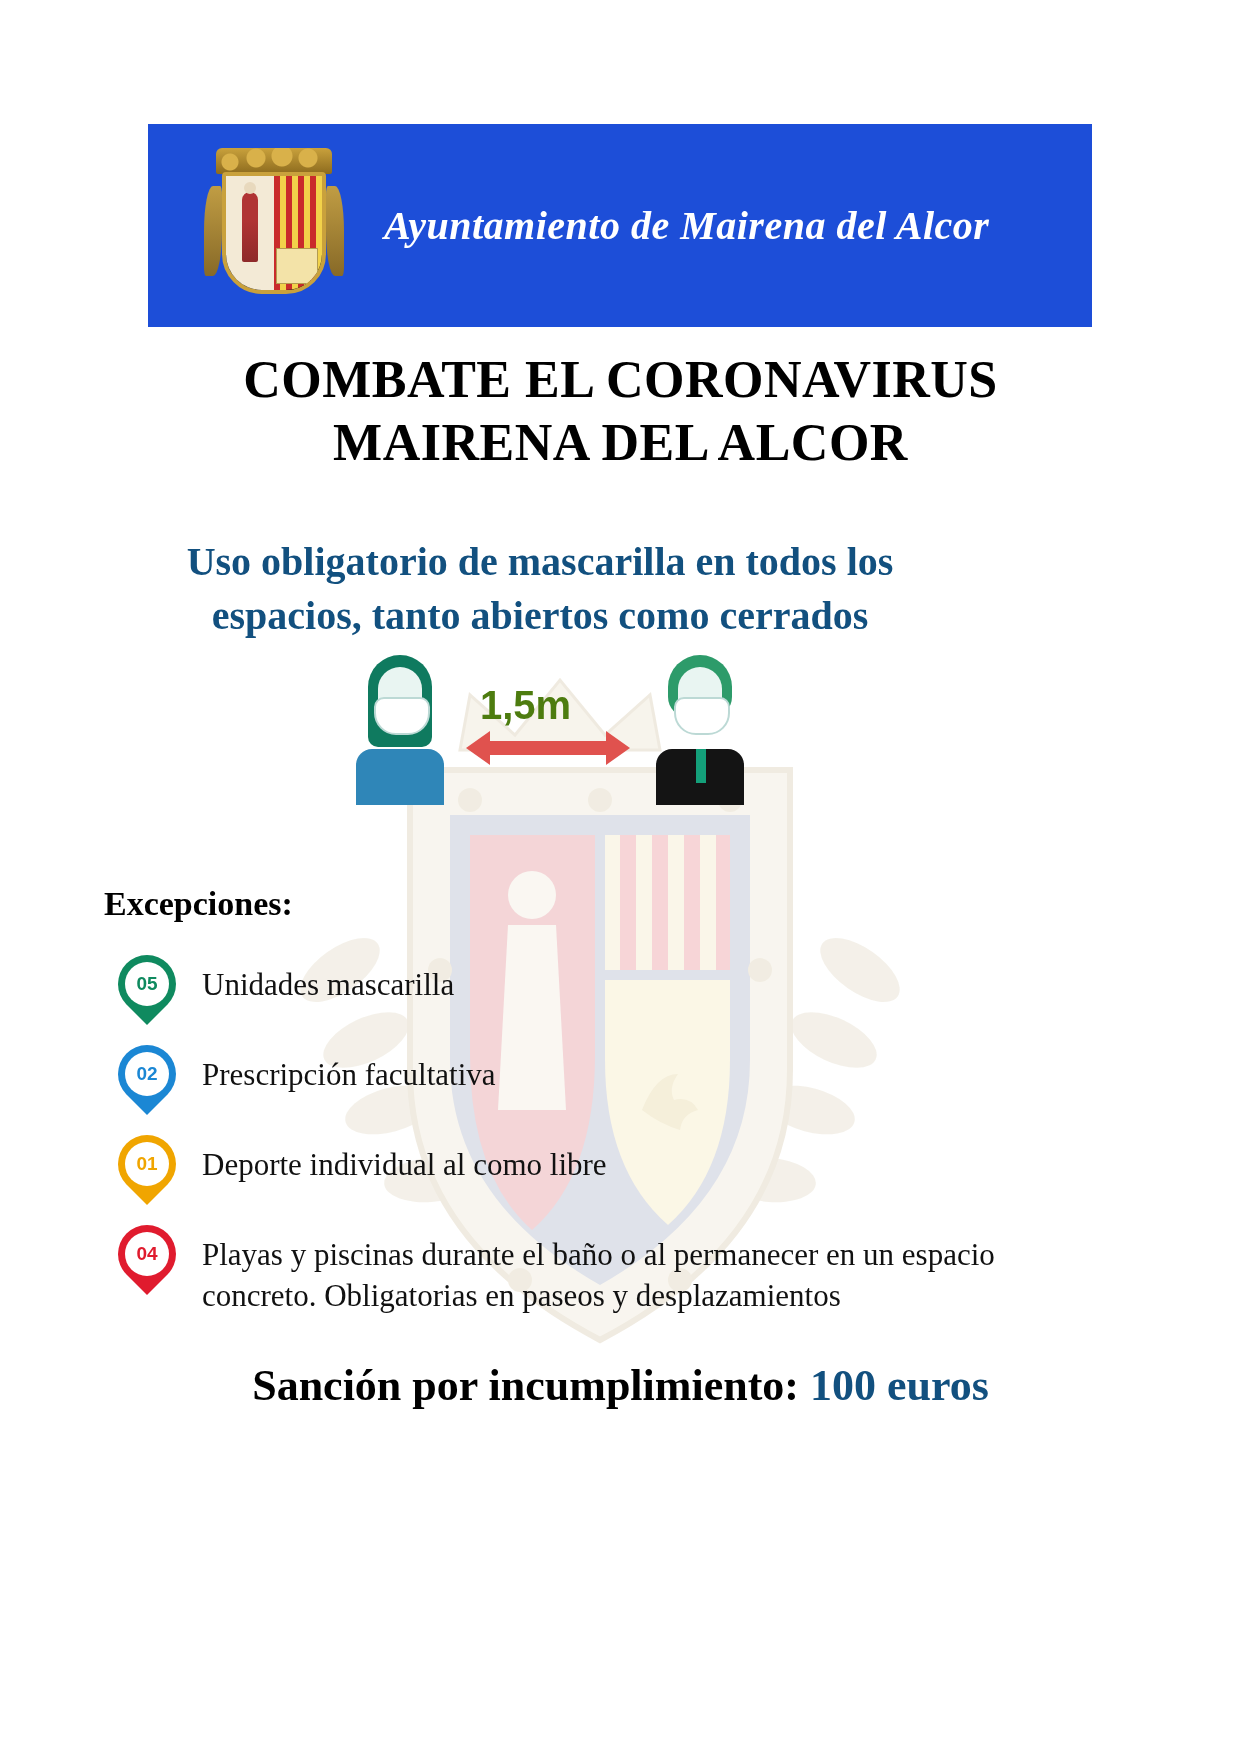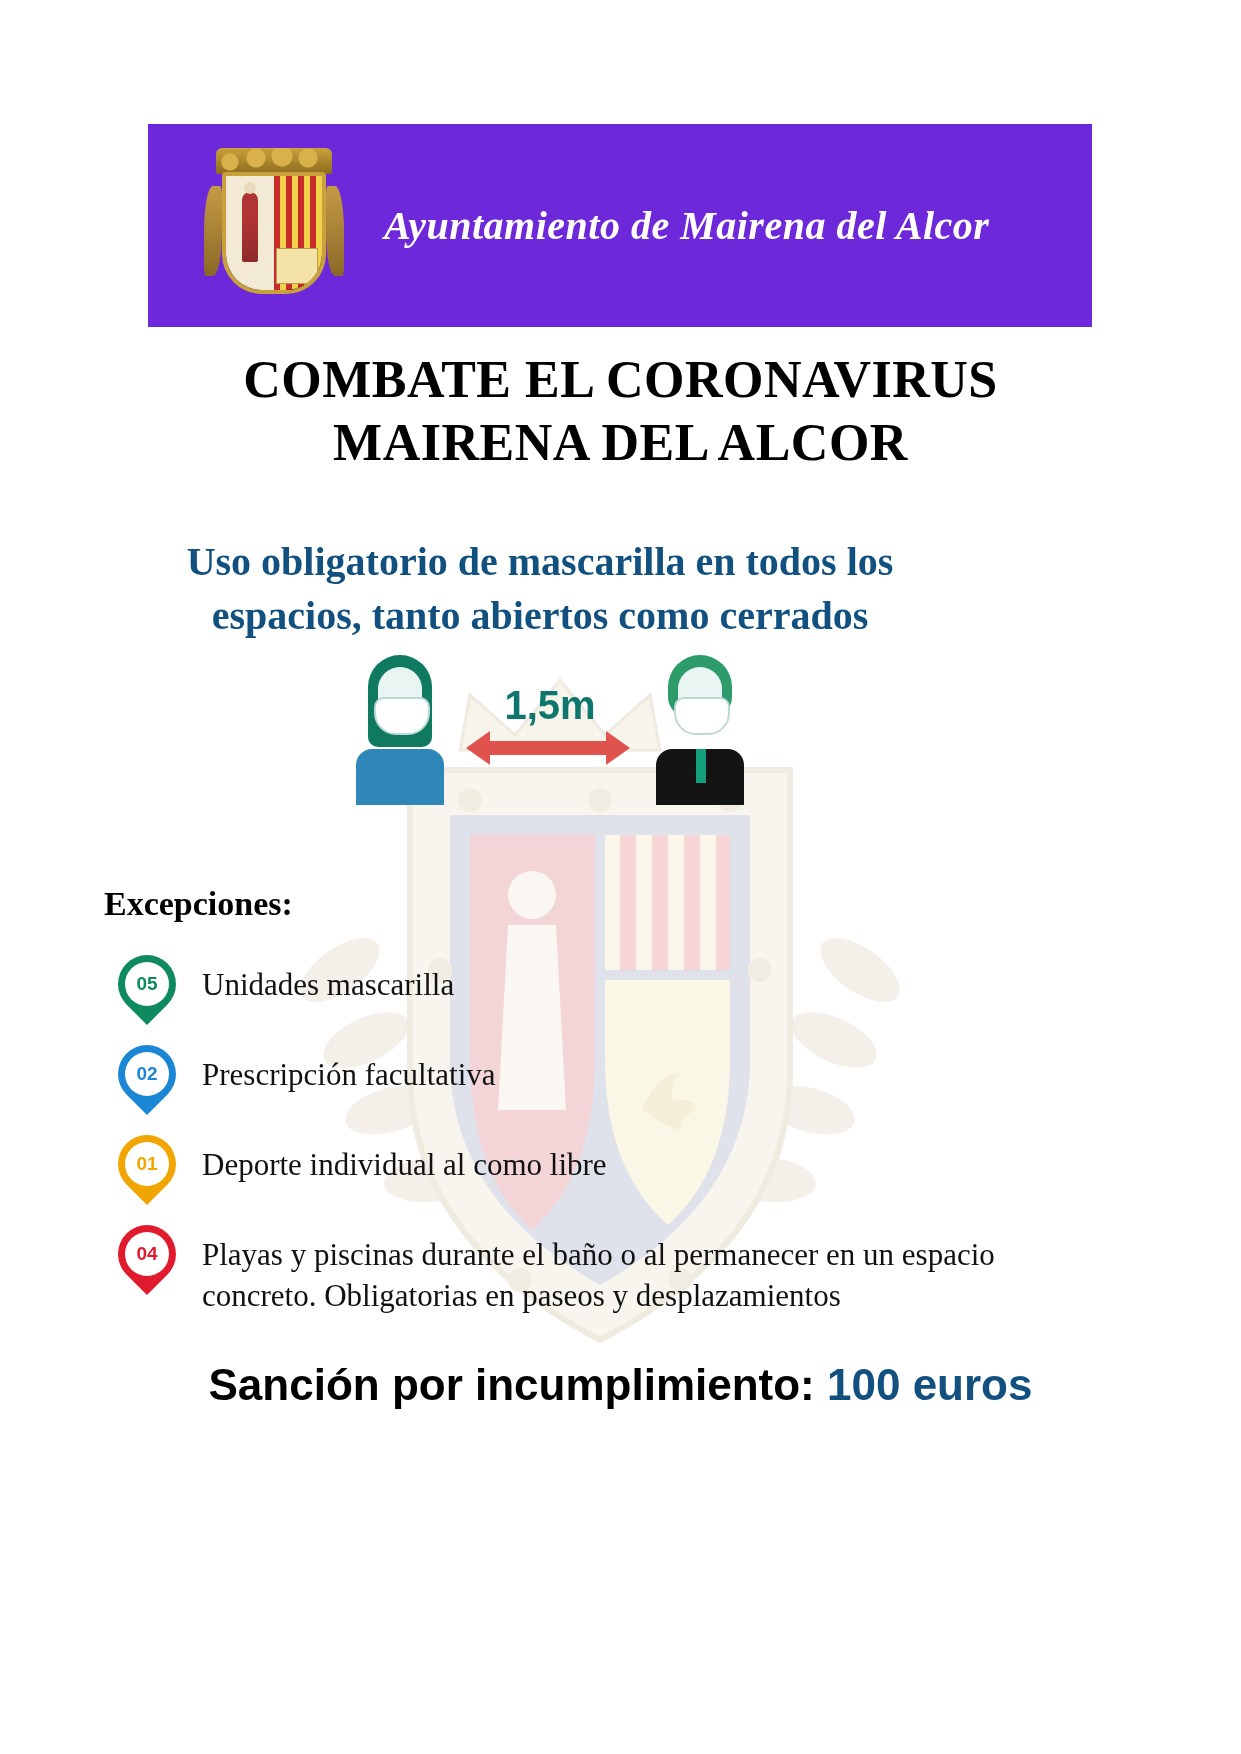--- a/index.html
+++ b/index.html
@@ -15,21 +15,21 @@
     overflow: hidden;
   }
 
   
   .banner {
     position: absolute;
     left: 148px;
     top: 124px;
     width: 944px;
     height: 203px;
-    background: #6d28d9;
+    background: #1d4ed8;
     display: flex;
     align-items: center;
     box-sizing: border-box;
   }
   .crest-wrap {
     width: 140px;
     height: 160px;
     margin-left: 56px;
     position: relative;
     flex: none;
@@ -213,25 +213,25 @@
     position: absolute;
     left: 56px; top: 104px;
     width: 10px; height: 34px;
     background: #14a07a;
   }
   .arrow-label {
     position: absolute;
     left: 140px;
     top: 38px;
     width: 140px;
-    text-align: center;
+    text-align: left;
     font-family: "Liberation Sans", sans-serif;
     font-weight: bold;
     font-size: 40px;
-    color: #0f766e;
+    color: #4d7c0f;
   }
   .arrow-bar {
     position: absolute;
     left: 148px;
     top: 96px;
     width: 122px;
     height: 14px;
     background: #e0524e;
   }
   .arrow-head {
@@ -301,21 +301,21 @@
     margin-left: 14px;
   }
 
   
   .sanction {
     position: absolute;
     left: 0;
     top: 1360px;
     width: 1241px;
     text-align: center;
-    font-family: Liberation Sans, sans-serif;
+    font-family: Liberation Serif, serif;
     font-weight: bold;
     font-size: 44px;
     color: #000000;
   }
   .sanction .amount { color: #12507f; }
 </style>
 </head>
 <body>
 
 <div class="banner">

